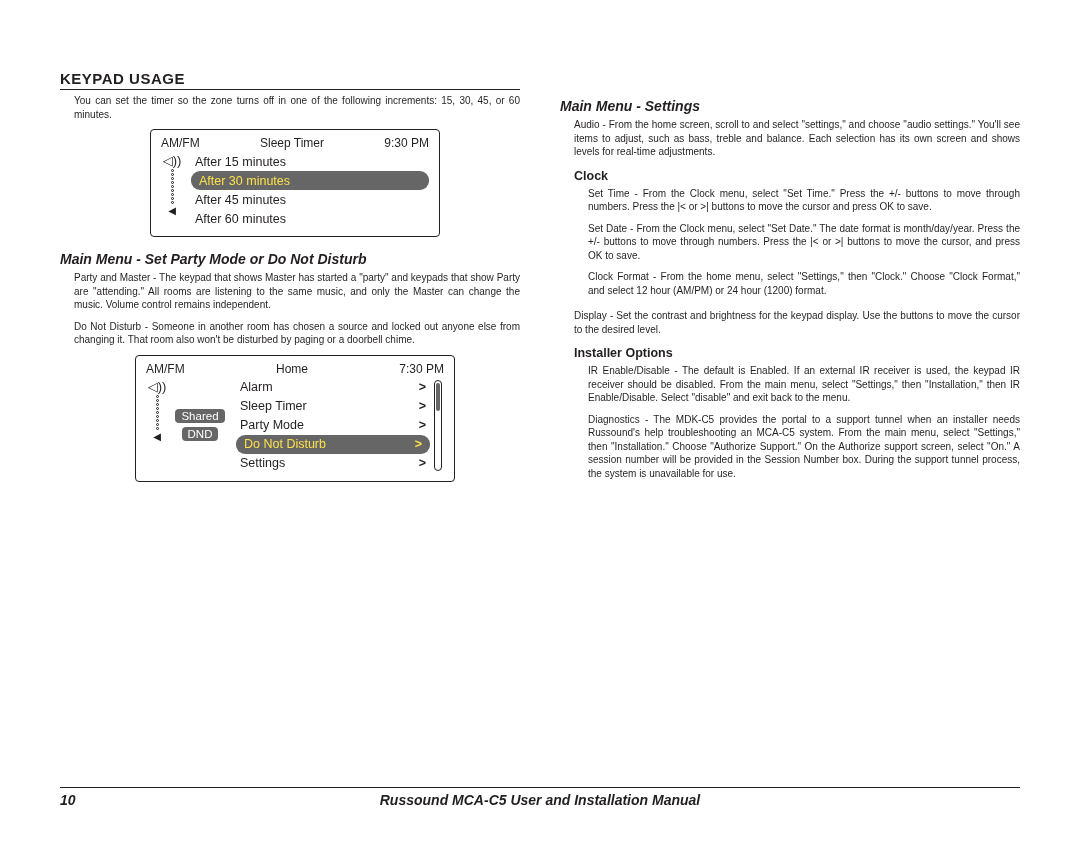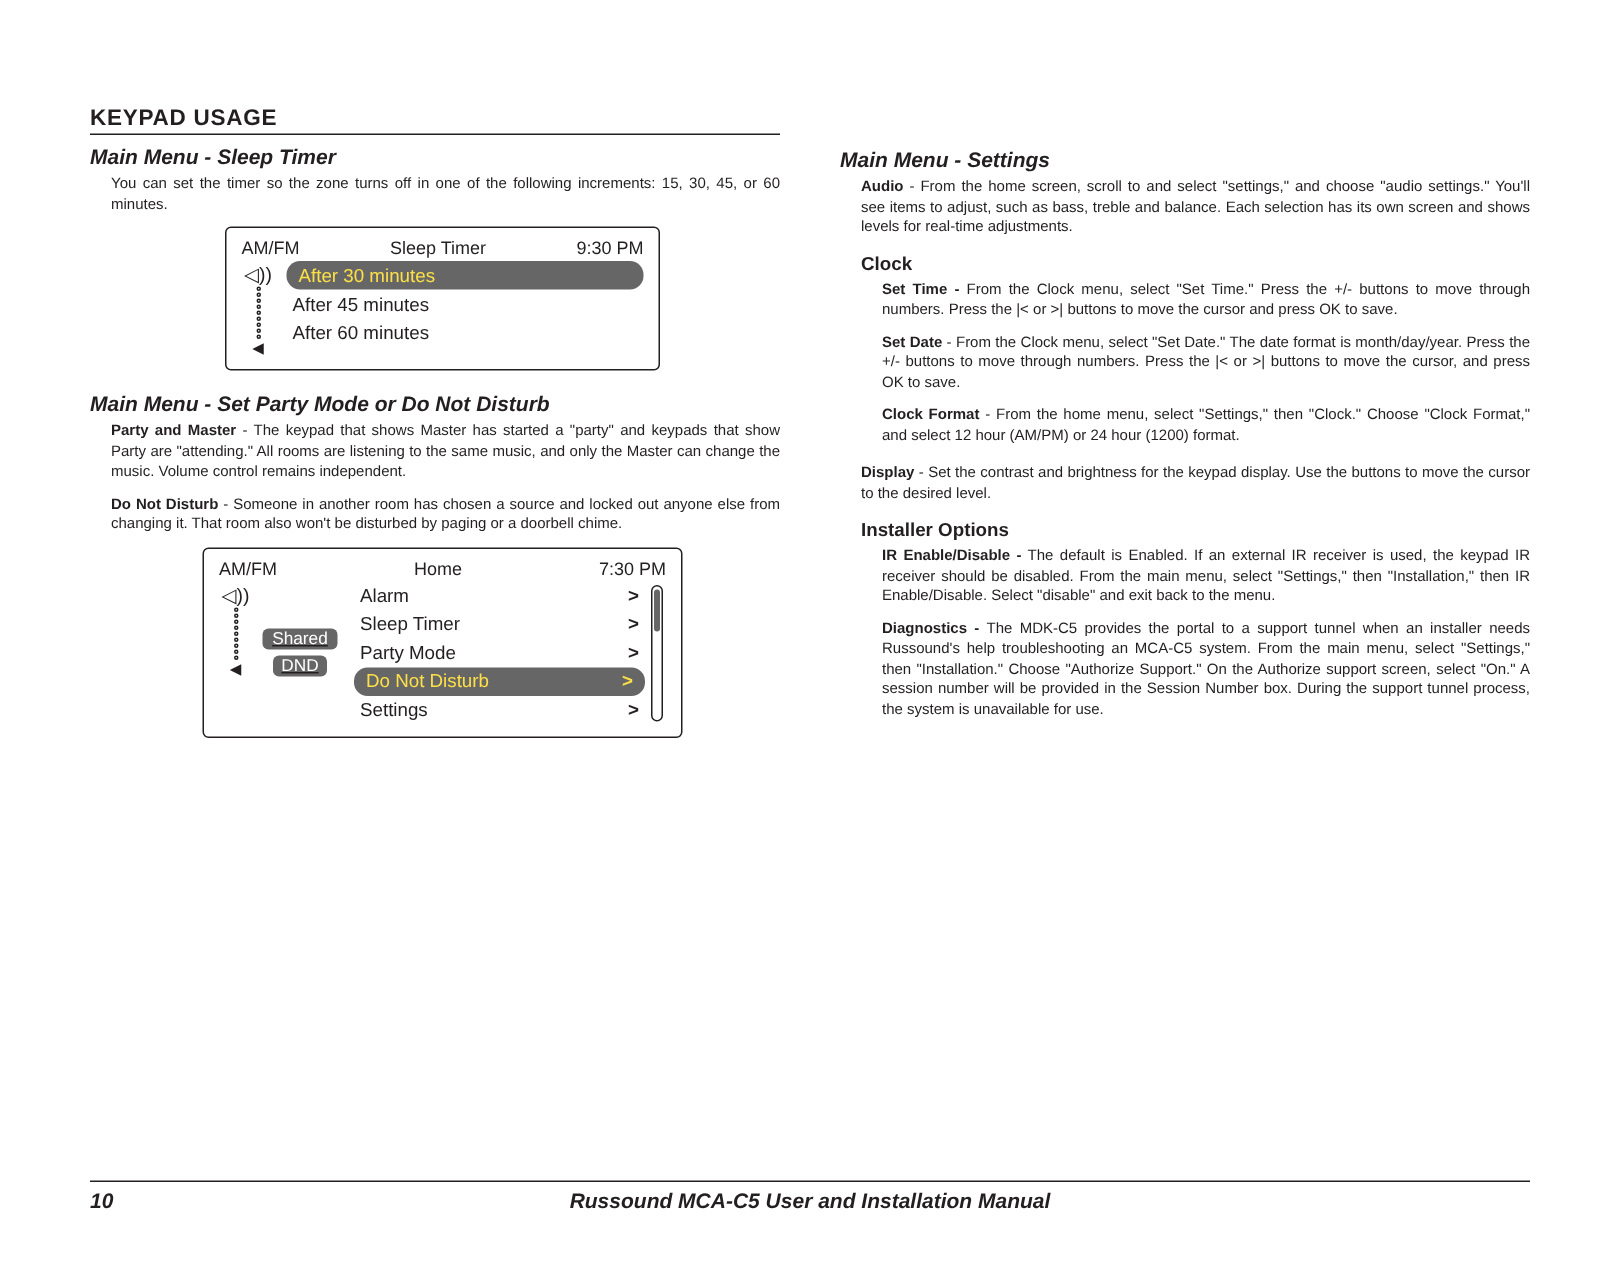--- a/index.html
+++ b/index.html
@@ -35,21 +35,21 @@
     font-size: 14px;
     margin: 6px 0 4px 0;
   }
   .body-text {
     font-size: 10px;
     line-height: 1.35;
     text-align: justify;
     margin: 4px 0 8px 0;
   }
   .indent { padding-left: 14px; }
-  .bold { font-weight: 700; }
+  .bold { font-weight: 400; }
   .footer {
     position: absolute;
     left: 60px; right: 60px; bottom: 44px;
     border-top: 1.5px solid #231f20;
     padding-top: 4px;
     display: flex;
     justify-content: space-between;
     font-style: italic;
     font-weight: 700;
     font-size: 14px;
@@ -88,21 +88,20 @@
   .kp-left .dots span { width:3px; height:3px; border:0.8px solid #231f20; border-radius:50%; }
   .kp-left .tri { font-size: 10px; }
   .kp-leftcol2 {
     width: 56px;
     display: flex;
     flex-direction: column;
     justify-content: center;
     align-items: center;
     gap: 4px;
     padding: 6px 0;
-    text-decoration: underline;
   }
   .kp-leftcol2 div {
     background: #666;
     color: #fff;
     border-radius: 4px;
     padding: 1px 6px;
     font-size: 11.5px;
   }
   .kp-list { flex: 1; padding-left: 4px; }
   .kp-row {
@@ -141,21 +140,20 @@
   .inline-heading { font-weight: 700; font-size: 12.5px; margin-top: 10px; margin-bottom: 4px; }
 </style>
 </head>
 <body>
 
 <div class="page">
 
   <div class="col">
     <div class="sec-title">KEYPAD USAGE</div>
 
-    <div class="sub-title">Main Menu - Sleep Timer</div>
     <p class="body-text indent">You can set the timer so the zone turns off in one of the following increments: 15, 30, 45, or 60 minutes.</p>
 
     <div class="keypad">
       <div class="kp-topbar">
         <span>AM/FM</span>
         <span>Sleep Timer</span>
         <span>9:30 PM</span>
       </div>
       <div class="kp-body">
         <div class="kp-left">
@@ -167,20 +165,23 @@
               <span></span>
               <span></span>
               <span></span>
               <span></span>
               <span></span>
               <span></span>
             </div>
           <span class="tri">◀</span>
         </div>
         <div class="kp-list">
+          <div class="kp-row">
+              <span>After 15 minutes</span>
+            </div>
           <div class="kp-row sel">
               <span>After 30 minutes</span>
             </div>
           <div class="kp-row">
               <span>After 45 minutes</span>
             </div>
           <div class="kp-row">
               <span>After 60 minutes</span>
             </div>
         </div>

